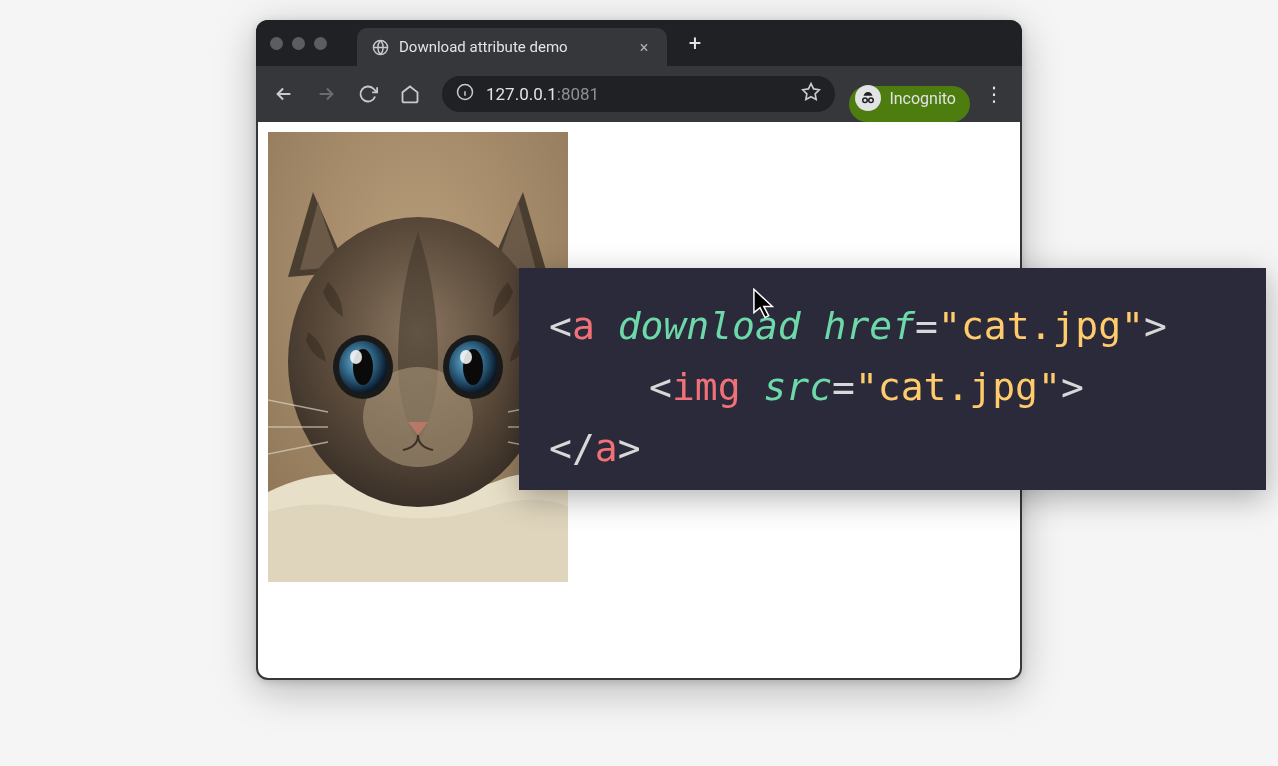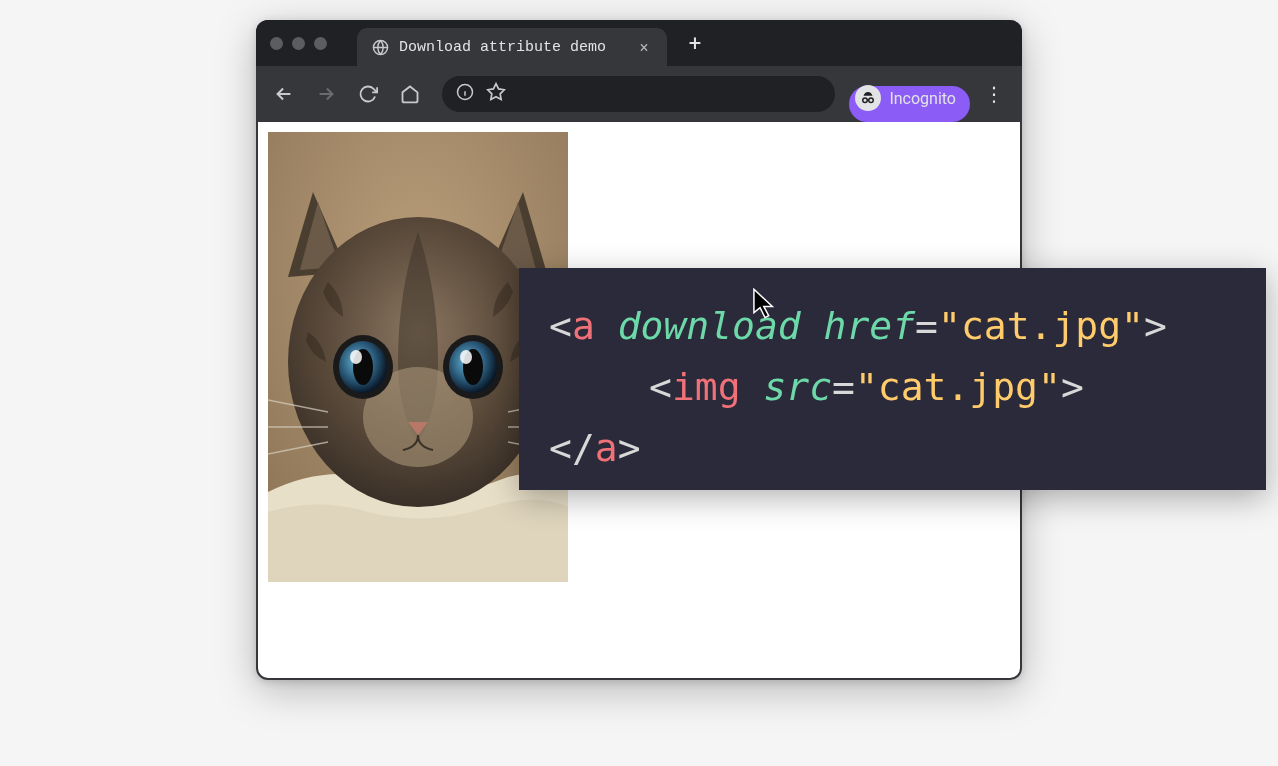--- a/index.html
+++ b/index.html
@@ -57,21 +57,20 @@
       width: 18px;
       height: 18px;
       display: flex;
       align-items: center;
       justify-content: center;
     }
     .tab-title {
       color: #e2e3e5;
       font-size: 15px;
       flex: 1;
-      font-family: Liberation Mono, monospace;
     }
     .tab-close {
       color: #b0b1b4;
       font-size: 16px;
       width: 18px;
       height: 18px;
       display: flex;
       align-items: center;
       justify-content: center;
       cursor: pointer;
@@ -121,21 +120,21 @@
       color: #e2e3e5;
       font-size: 17px;
       flex: 1;
     }
     .url-text .port { color: #8f9093; }
     .star-icon { color: #c9cacd; cursor: pointer; }
     .incognito-badge {
       display: flex;
       align-items: center;
       gap: 8px;
-      background: #8b5cf6;
+      background: #4d7c0f;
       border-radius: 18px;
       height: 36px;
       padding: 0 14px 12px 6px;
       color: #e2e3e5;
       font-size: 16px;
       margin-top: 20px;
     }
     .incognito-circle {
       width: 26px;
       height: 26px;
@@ -252,20 +251,21 @@
         </svg>
     </div>
     <div class="addressbar">
       <span>
         <svg width="18" height="18" viewBox="0 0 24 24" fill="none" stroke="#c9cacd" stroke-width="2">
             <circle cx="12" cy="12" r="10"></circle>
             <line x1="12" y1="8" x2="12" y2="8"></line>
             <line x1="12" y1="11" x2="12" y2="17"></line>
           </svg>
       </span>
+      <span class="url-text"><span>127.0.0.1</span><span class="port">:8081</span></span>
       <span class="star-icon">
         <svg width="20" height="20" viewBox="0 0 24 24" fill="none" stroke="#c9cacd" stroke-width="2">
             <polygon points="12 2 15.09 8.26 22 9.27 17 14.14 18.18 21.02 12 17.77 5.82 21.02 7 14.14 2 9.27 8.91 8.26 12 2"></polygon>
           </svg>
       </span>
     </div>
     <div class="incognito-badge">
       <span class="incognito-circle">
         <svg width="18" height="18" viewBox="0 0 24 24" fill="#202124">
             <path d="M12 4C9 4 7 6 6 9h12c-1-3-3-5-6-5z"></path>

